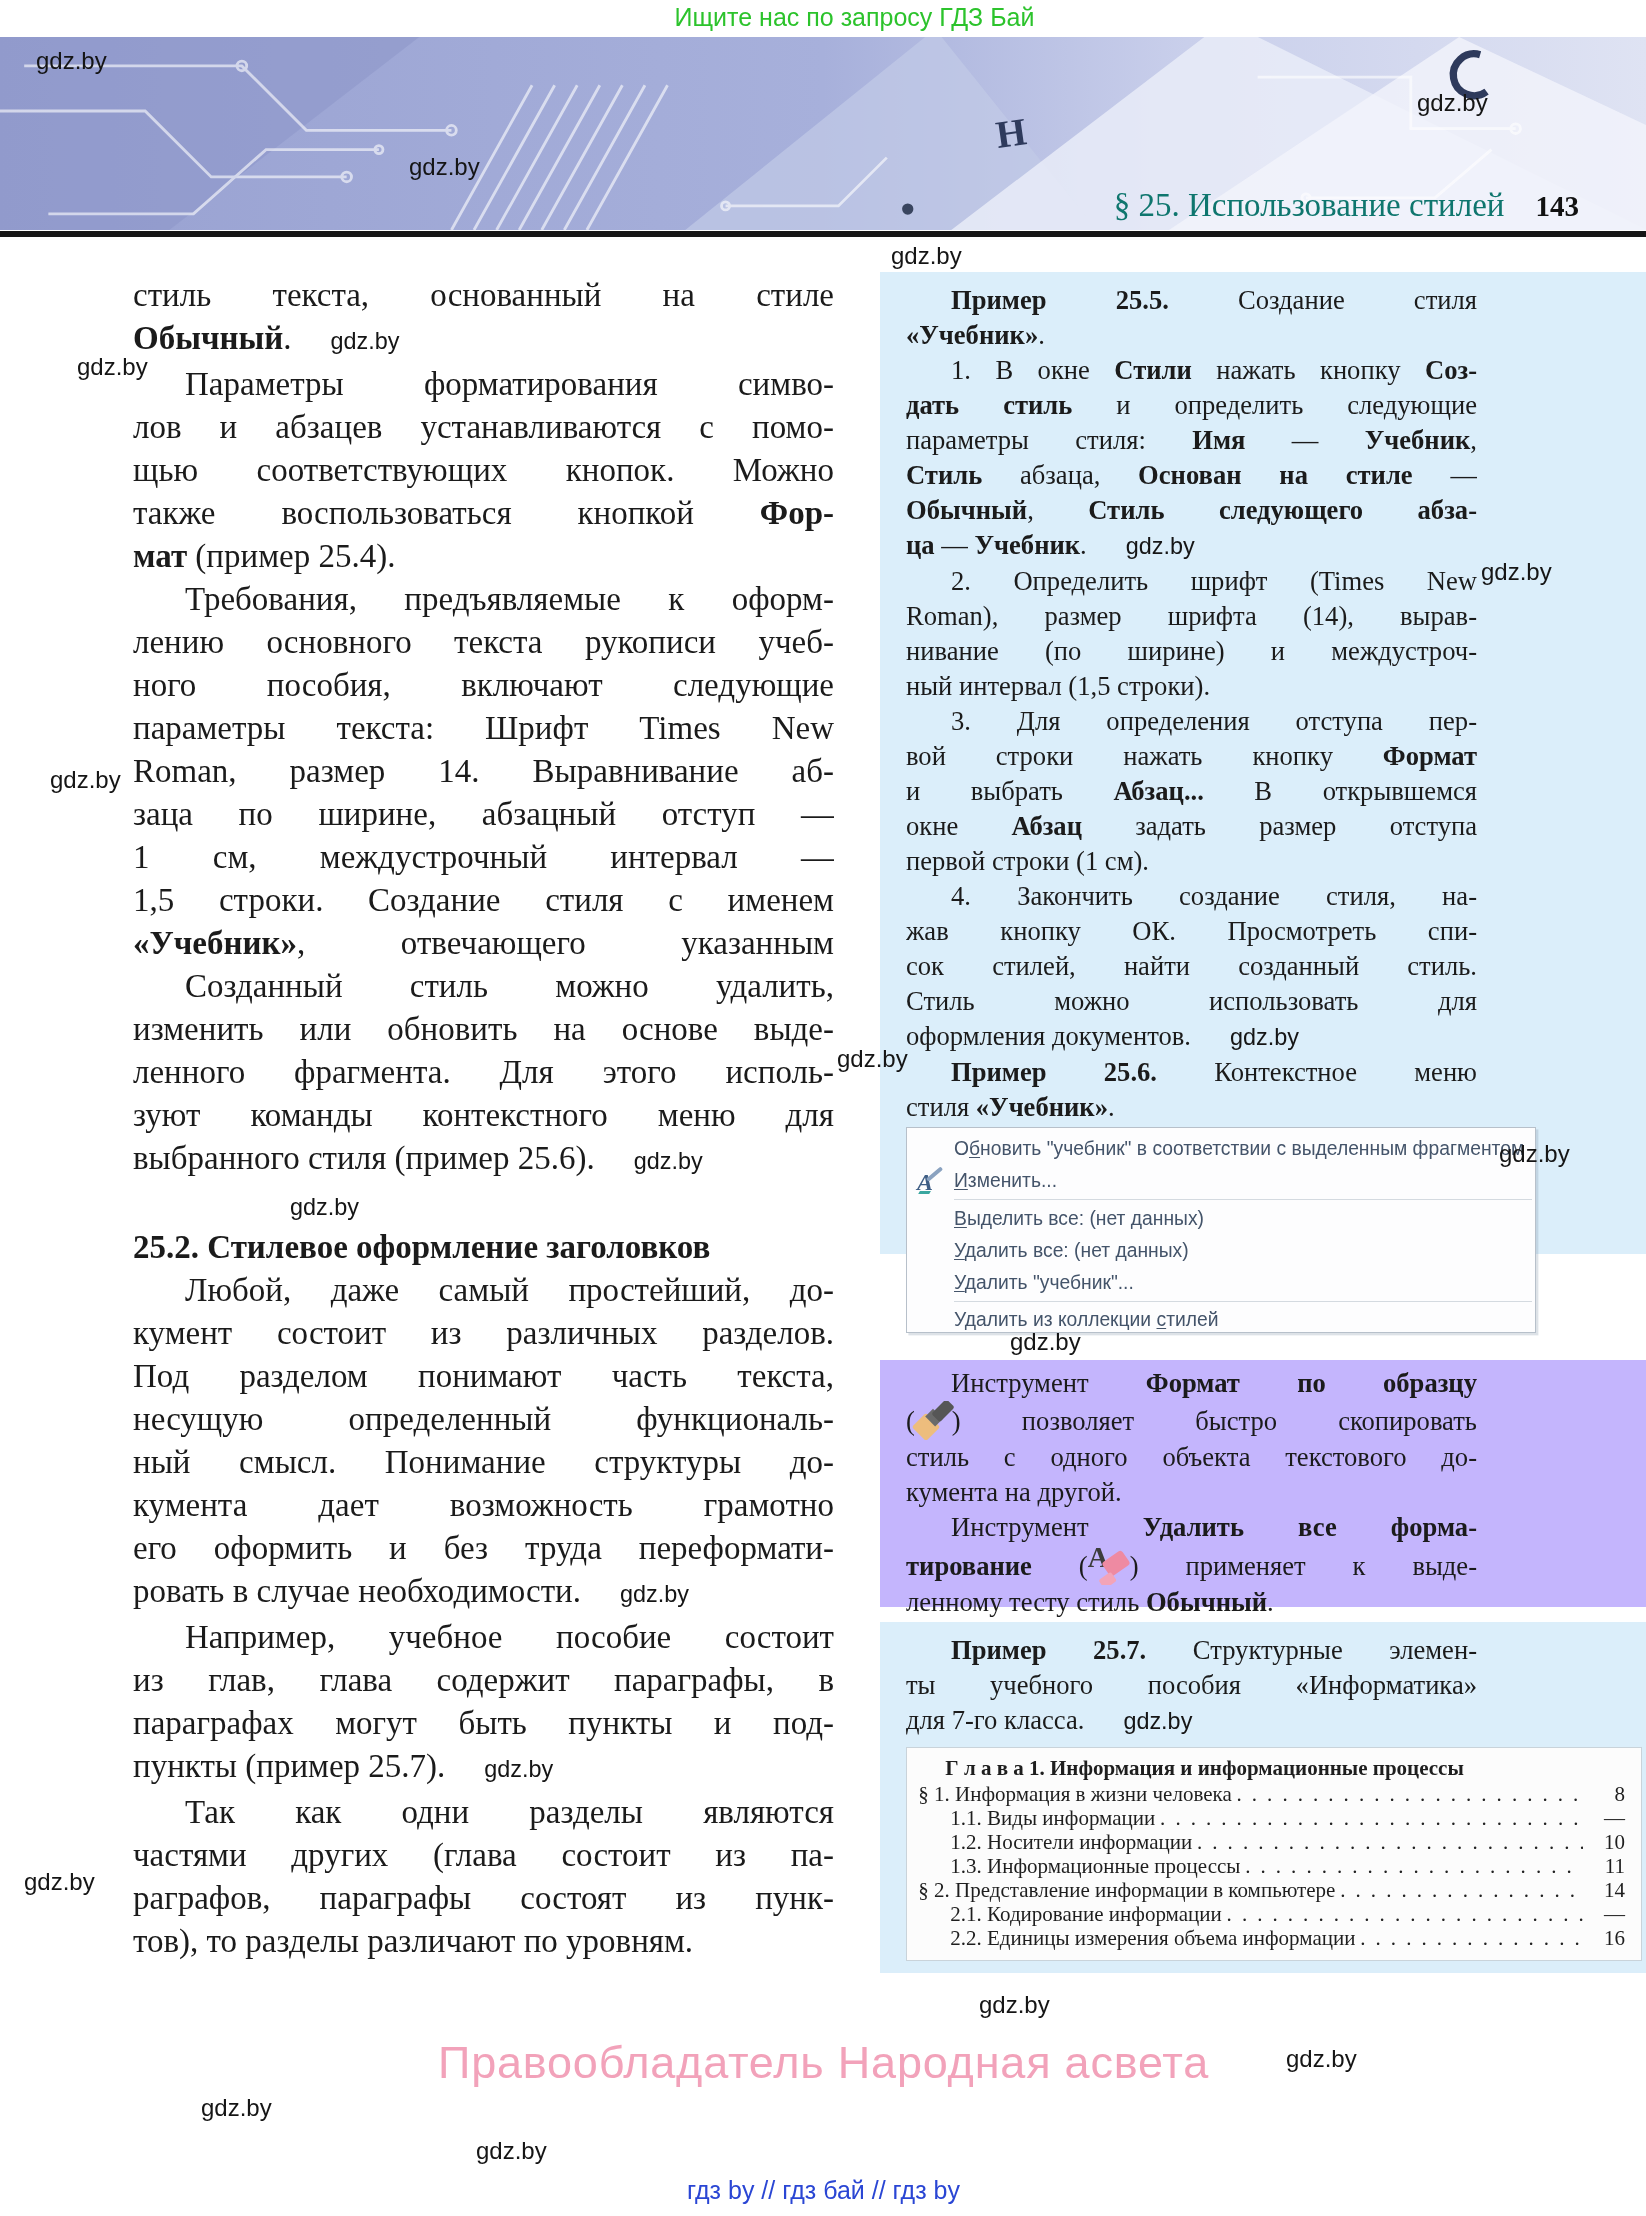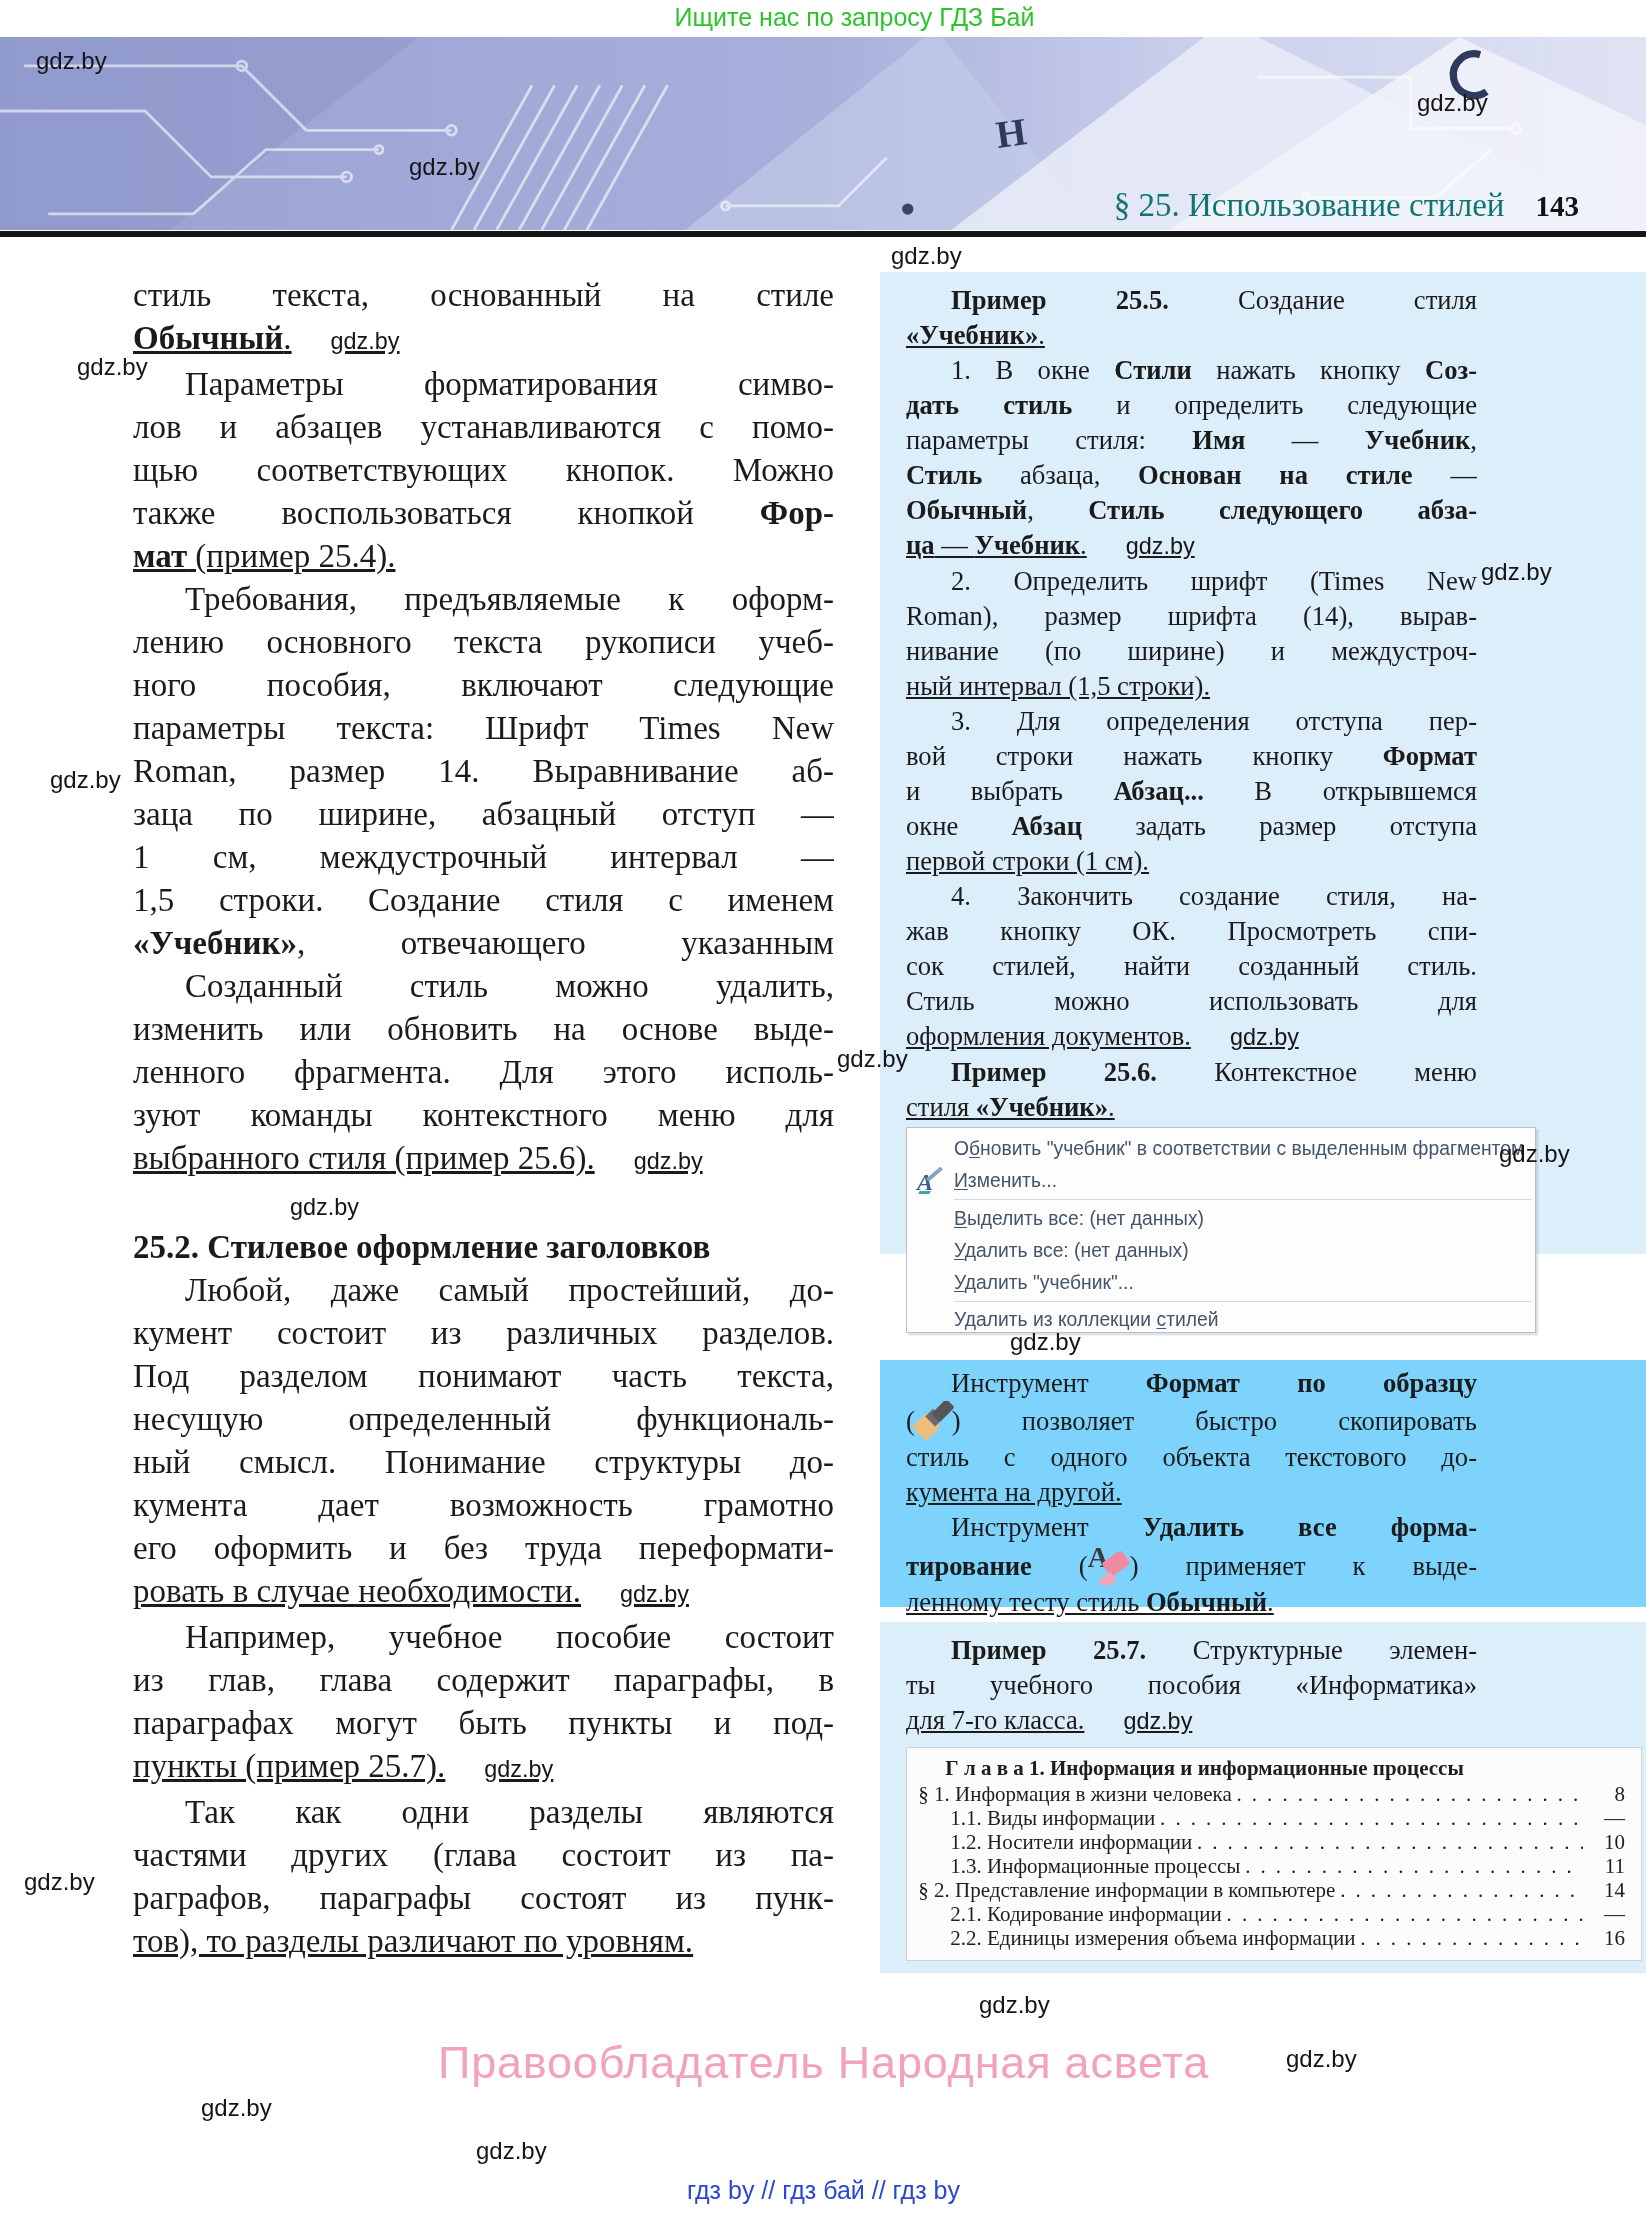--- a/index.html
+++ b/index.html
@@ -21,29 +21,29 @@
 
   
   .wm{position:absolute;font-family:"Liberation Sans","DejaVu Sans",sans-serif;
       font-size:24px;color:#151515;white-space:nowrap;}
   .wm-inline{display:inline;position:static;font-family:"Liberation Sans","DejaVu Sans",sans-serif;
       font-size:23.4px;color:#151515;font-weight:400;margin-left:39px;letter-spacing:0;}
 
   
   .lcol{position:absolute;left:133px;top:274px;width:701px;font-size:33px;line-height:43px;}
   .ln{text-align:justify;text-align-last:justify;overflow:hidden;}
-  .ln.e{text-align-last:left;text-decoration:underline;}
+  .ln.e{text-align-last:left;}
   .lcol .ln.i{text-indent:52px;}
   .ln.blank{height:43px;text-align-last:left;}
   .lc-h{font-weight:700;line-height:43px;white-space:nowrap;}
 
   
   .box{position:absolute;left:880px;width:766px;}
   .box.blue{background:#dbeefa;}
-  .box.green{background:#7dd3fc;}
+  .box.green{background:#c4b5fd;}
   #box1{top:272px;height:982px;}
   #box2{top:1360px;height:247px;}
   #box3{top:1622px;height:351px;}
   .xtext{margin-left:26px;width:571px;font-size:26.6px;line-height:35px;padding-top:11.3px;}
   #box2 .xtext{padding-top:6.4px;}
   .xtext .ln.i{text-indent:45px;}
 
   
   .menu{position:absolute;left:906px;top:1127px;width:630px;height:206px;background:#fdfdfe;
         border:1.6px solid #b7c0ca;box-sizing:border-box;box-shadow:2.4px 2.4px 0 rgba(120,140,160,.25);

